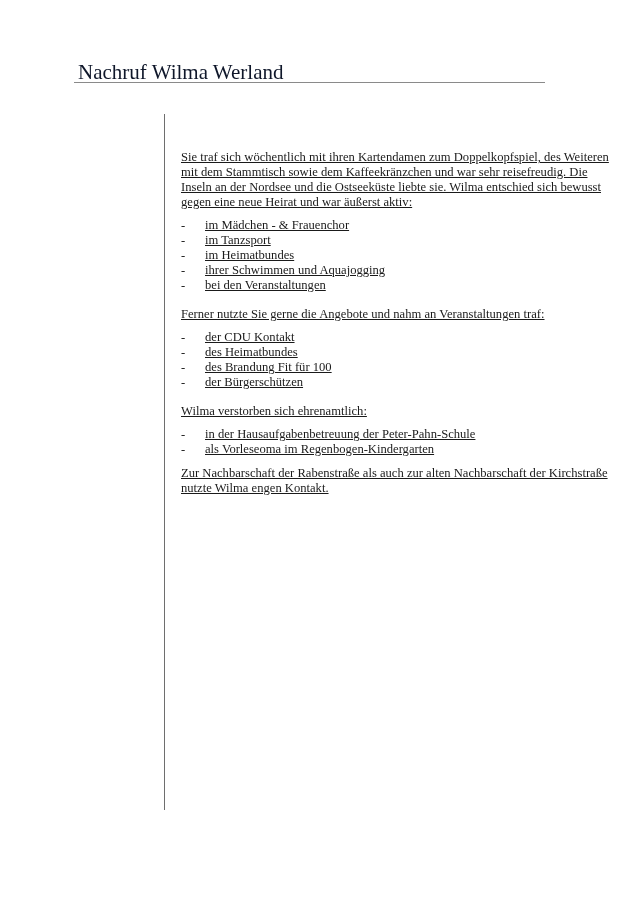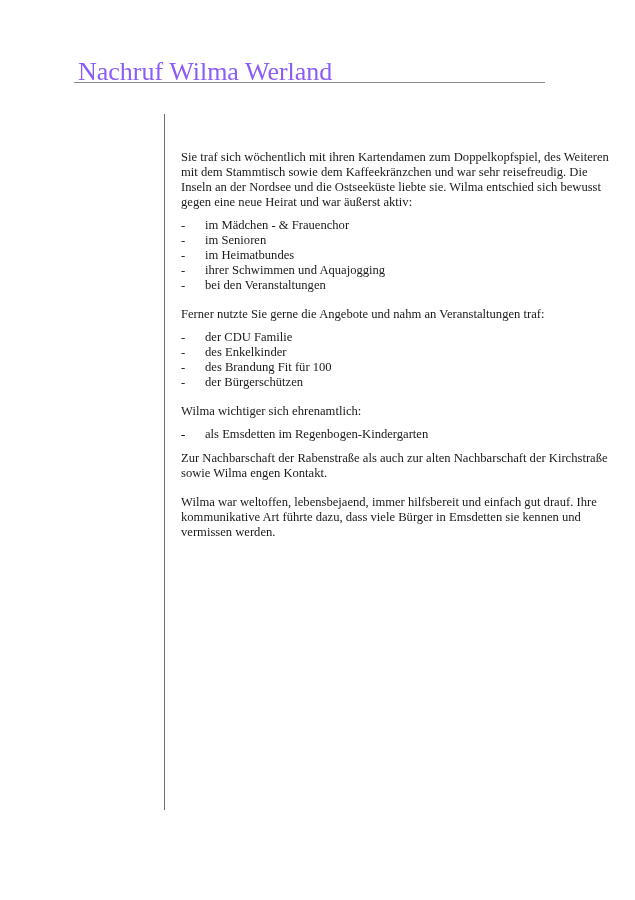--- a/index.html
+++ b/index.html
@@ -2,33 +2,33 @@
 <html><head>
   <meta charset="utf-8">
   <style>
     html, body { margin: 0; padding: 0; background: #ffffff; }
     body {
       width: 635px; height: 900px; position: relative; overflow: hidden;
       font-family: "Liberation Serif", "DejaVu Serif", serif; color: #1a1a1a;
     }
     .title {
       position: absolute; left: 78px; top: 60px;
-      font-size: 26px; line-height: 24px; color: #8b5cf6;
+      font-size: 21px; line-height: 24px; color: #0f172a;
     }
     .title-rule {
       position: absolute; left: 74px; top: 82px; width: 471px; height: 1px;
       background: #8a8a8a;
     }
     .side-rule {
       position: absolute; left: 164px; top: 114px; width: 1px; height: 696px;
       background: #6e6e6e;
     }
     .content {
       position: absolute; left: 181px; top: 150px; width: 440px;
-      font-size: 12.6px; line-height: 15px;
+      font-size: 12.6px; line-height: 15px; text-decoration: underline;
     }
     .content p { margin: 0; }
     .p-gap-s { margin-top: 9px !important; }
     .p-gap-m { margin-top: 11px !important; }
     .p-gap-l { margin-top: 14px !important; }
     ul.dash {
       list-style: none; margin: 8px 0 0 0; padding: 0;
     }
     ul.dash li { position: relative; padding-left: 24px; }
     ul.dash .dash-mark { position: absolute; left: 0; top: 0; }
@@ -38,37 +38,36 @@
 
 <div class="title">Nachruf Wilma Werland</div>
 <div class="title-rule"></div>
 <div class="side-rule"></div>
 
 <div class="content">
   <p>Sie traf sich wöchentlich mit ihren Kartendamen zum Doppelkopfspiel, des Weiteren mit dem Stammtisch sowie dem Kaffeekränzchen und war sehr reisefreudig. Die Inseln an der Nordsee und die Ostseeküste liebte sie. Wilma entschied sich bewusst gegen eine neue Heirat und war äußerst aktiv:</p>
 
   <ul class="dash">
     <li><span class="dash-mark">-</span><span>im Mädchen - &amp; Frauenchor</span></li>
-    <li><span class="dash-mark">-</span><span>im Senioren</span></li>
+    <li><span class="dash-mark">-</span><span>im Tanzsport</span></li>
     <li><span class="dash-mark">-</span><span>im Heimatbundes</span></li>
     <li><span class="dash-mark">-</span><span>ihrer Schwimmen und Aquajogging</span></li>
     <li><span class="dash-mark">-</span><span>bei den Veranstaltungen</span></li>
   </ul>
 
   <p class="p-gap-l">Ferner nutzte Sie gerne die Angebote und nahm an Veranstaltungen traf:</p>
 
   <ul class="dash">
-    <li><span class="dash-mark">-</span><span>der CDU Familie</span></li>
-    <li><span class="dash-mark">-</span><span>des Enkelkinder</span></li>
+    <li><span class="dash-mark">-</span><span>der CDU Kontakt</span></li>
+    <li><span class="dash-mark">-</span><span>des Heimatbundes</span></li>
     <li><span class="dash-mark">-</span><span>des Brandung Fit für 100</span></li>
     <li><span class="dash-mark">-</span><span>der Bürgerschützen</span></li>
   </ul>
 
-  <p class="p-gap-l">Wilma wichtiger sich ehrenamtlich:</p>
+  <p class="p-gap-l">Wilma verstorben sich ehrenamtlich:</p>
 
   <ul class="dash">
-    <li><span class="dash-mark">-</span></li>
-    <li><span class="dash-mark">-</span><span>als Emsdetten im Regenbogen-Kindergarten</span></li>
+    <li><span class="dash-mark">-</span><span>in der Hausaufgabenbetreuung der Peter-Pahn-Schule</span></li>
+    <li><span class="dash-mark">-</span><span>als Vorleseoma im Regenbogen-Kindergarten</span></li>
   </ul>
 
-  <p class="p-gap-s">Zur Nachbarschaft der Rabenstraße als auch zur alten Nachbarschaft der Kirchstraße sowie Wilma engen Kontakt.</p>
-  <p class="p-gap-l">Wilma war weltoffen, lebensbejaend, immer hilfsbereit und einfach gut drauf. Ihre kommunikative Art führte dazu, dass viele Bürger in Emsdetten sie kennen und vermissen werden.</p>
+  <p class="p-gap-s">Zur Nachbarschaft der Rabenstraße als auch zur alten Nachbarschaft der Kirchstraße nutzte Wilma engen Kontakt.</p>
 </div>
 
 </body></html>

